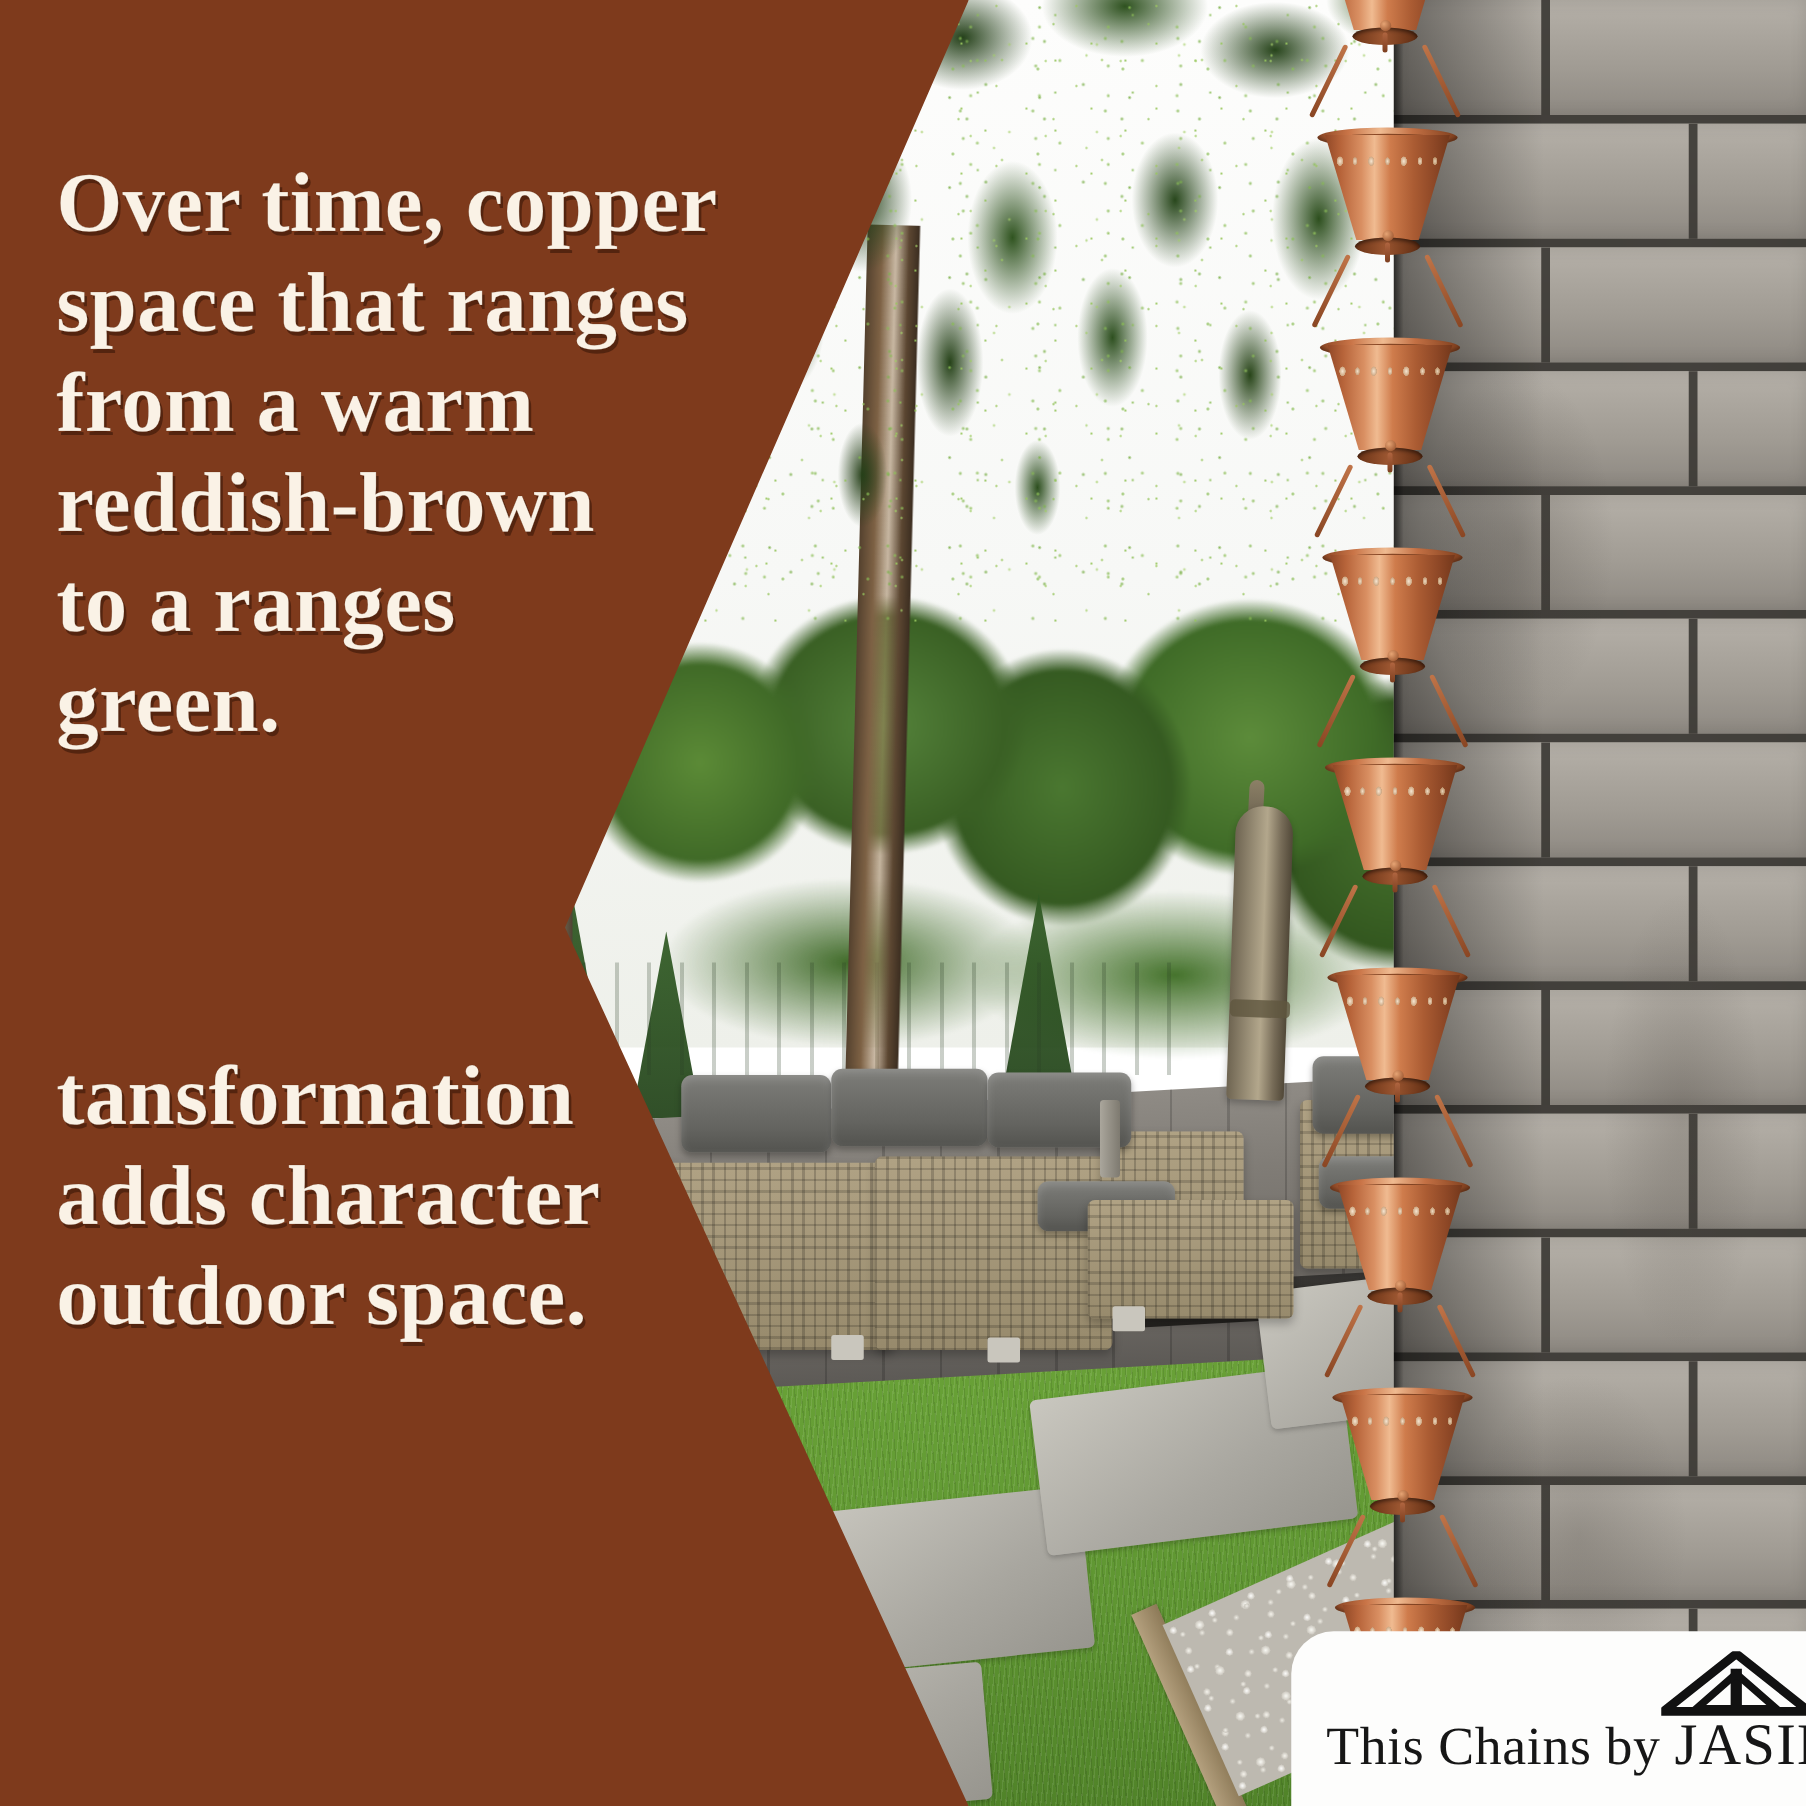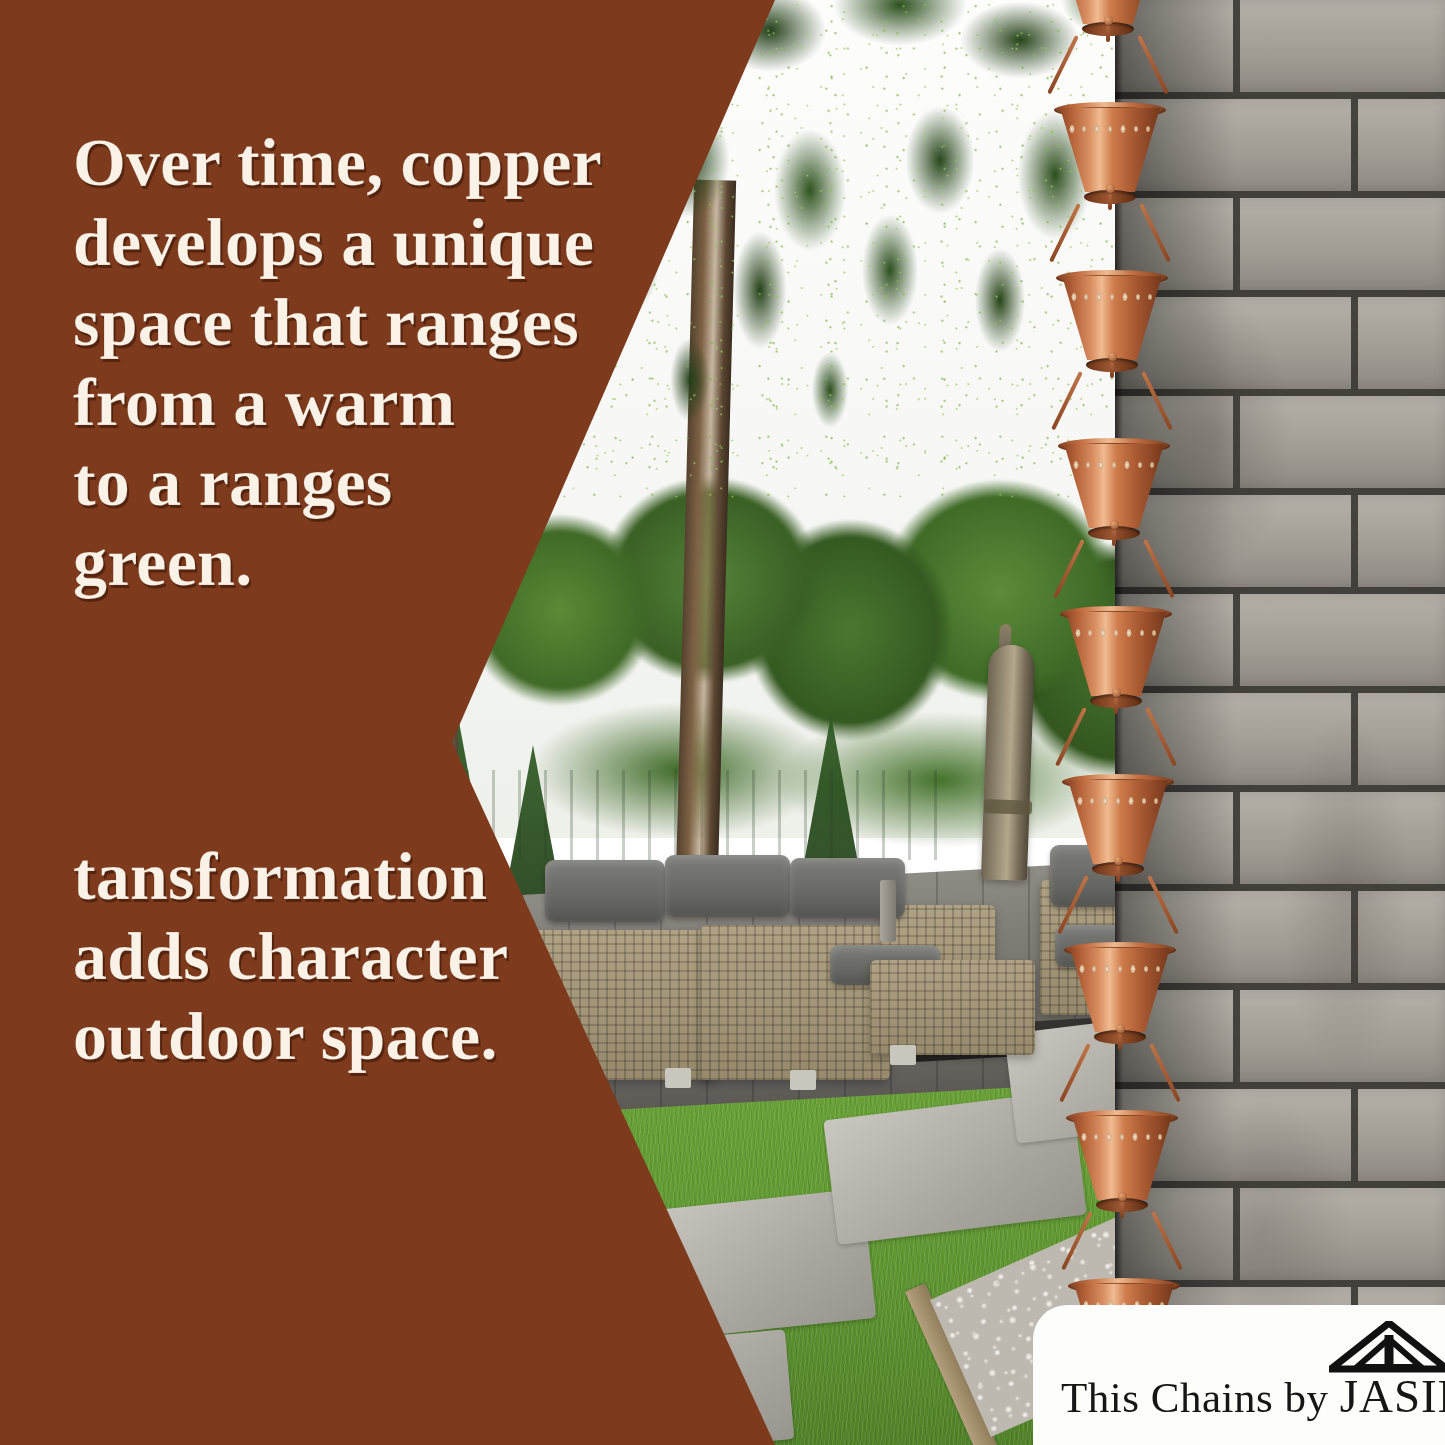--- a/index.html
+++ b/index.html
@@ -219,21 +219,20 @@
     clip-path:polygon(0 0, 775px 0, 452px 742px, 775px 1445px, 0 1445px);}
 
   
   .copy{position:absolute;left:45px;color:#faf2e6;
     font-family:"Liberation Serif", serif;
     font-weight:700;
     letter-spacing:.2px;
     line-height:80px;
     font-size:68px;
     text-shadow:2px 3px 0 rgba(50,18,6,.55);
-    margin-left:28px;
     -webkit-text-stroke:0.4px rgba(70,28,10,.35);}
   #block1{top:122px;width:560px;}
   #block2{top:836px;width:520px;}
   .copy .ln{display:block;white-space:nowrap;}
 
   
   .logobox{position:absolute;left:1033px;top:1305px;width:412px;height:140px;
     background:#fdfdfc;border-top-left-radius:34px;overflow:hidden;}
   .logo-inner{position:absolute;left:0;top:0;width:100%;height:100%;}
   .logo-text{position:absolute;left:28px;top:64px;
@@ -476,23 +475,23 @@
         <div class="cup-bottom"></div>
           <div class="cup-nub"></div>
       </div>
     </div>
   </div>
 
   <div class="panel"></div>
 
   <div class="copy" id="block1">
     <span class="ln">Over time, copper</span>
-    <span class="ln">develops a unique</span>
     <span class="ln">space that ranges</span>
     <span class="ln">from a warm</span>
+    <span class="ln">reddish-brown</span>
     <span class="ln">to a ranges</span>
     <span class="ln">green.</span>
   </div>
 
   <div class="copy" id="block2">
     <span class="ln">tansformation</span>
     <span class="ln">adds character</span>
     <span class="ln">outdoor space.</span>
   </div>
 

